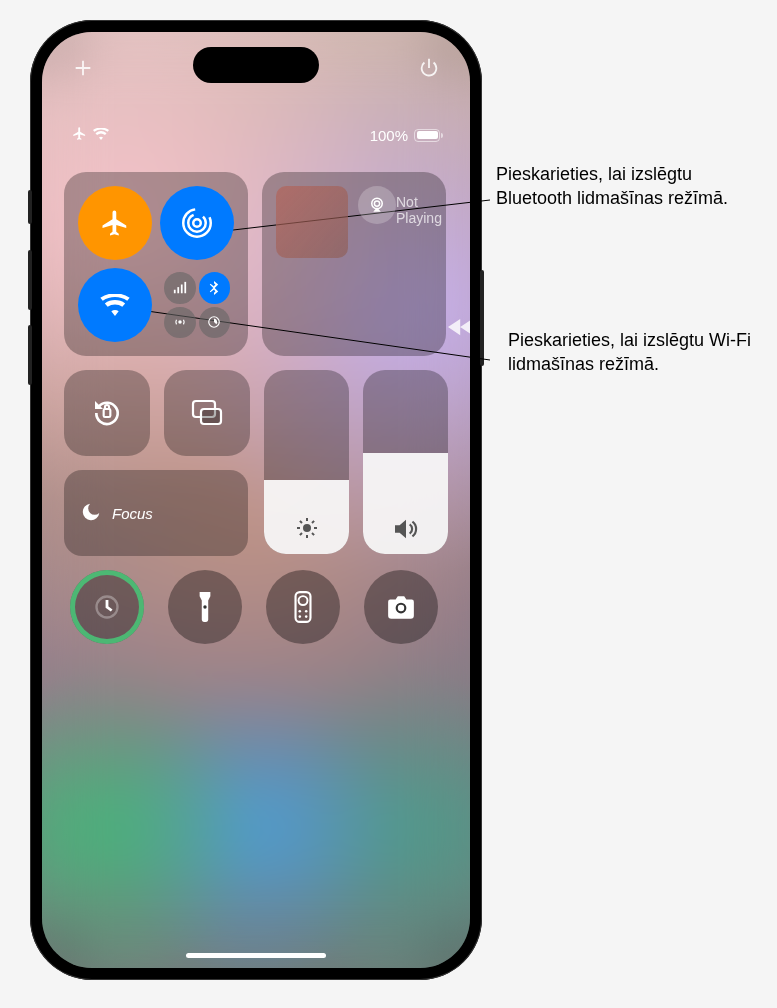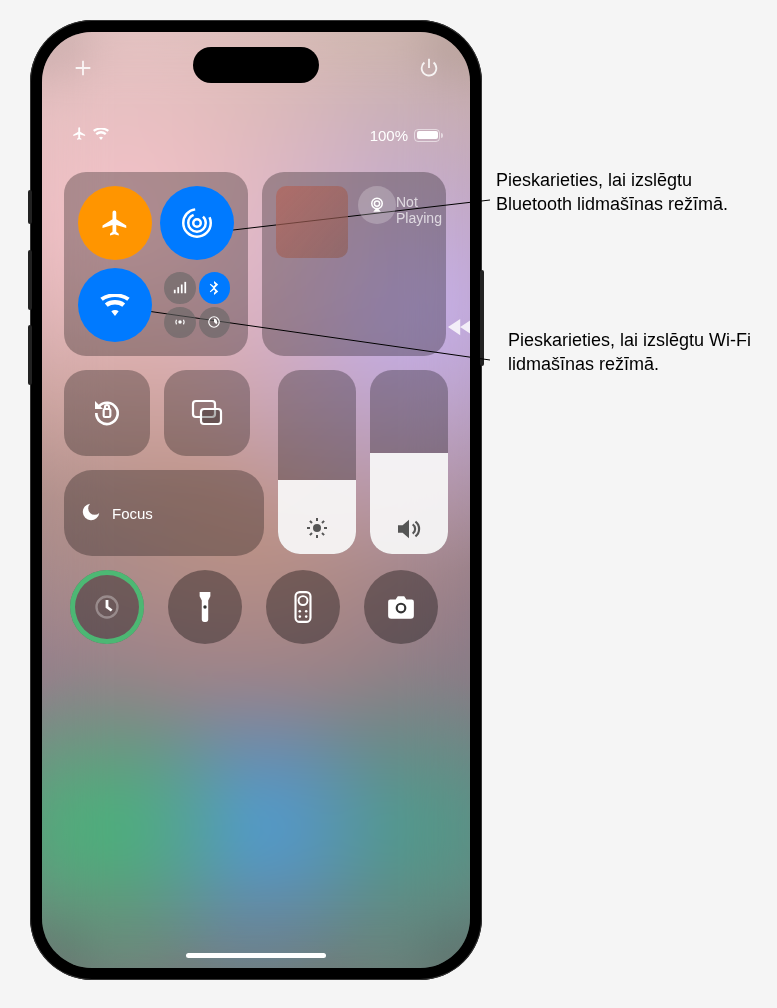--- a/index.html
+++ b/index.html
@@ -122,23 +122,23 @@
     border-radius:50%; display:flex; align-items:center; justify-content:center;
   }
   .media-title { color:rgba(255,255,255,.7); font-size:14px; margin-top:8px;}
   .media-controls { display:flex; justify-content:space-around; align-items:center; margin-top:auto; padding:0 6px;}
   .media-controls svg { fill:rgba(255,255,255,.8);}
   .small-btn {
     width:86px; height:86px; background:rgba(0,0,0,.28); border-radius:22px;
     display:flex; align-items:center; justify-content:center;
   }
   .focus {
-    width:200px; height:86px; background:rgba(0,0,0,.28); border-radius:28px;
+    width:184px; height:86px; background:rgba(0,0,0,.28); border-radius:18px;
     display:flex; align-items:center; gap:10px; padding:0 16px;
-    color:#fff; font-size:15px;
+    color:#fff; font-size:15px;font-style:italic;
   }
   .slider {
     width:86px; height:184px; background:rgba(0,0,0,.28); border-radius:22px;
     position:relative; overflow:hidden;
   }
   .slider-fill{
     position:absolute; left:0; right:0; bottom:0;
     background:rgba(255,255,255,.9);
   }
   .slider-icon{
@@ -165,21 +165,21 @@
   .side-r {position:absolute; right:-2px; top:250px; width:4px; height:96px; background:#222; border-radius:2px;}
 
   
   .callout {
     position:absolute;
     font-size:18px;
     line-height:1.35;
     color:#000;
     width:275px;
   }
-  .c1 { left:496px; top:168px; }
+  .c1 { left:496px; top:162px; }
   .c2 { left:508px; top:328px; }
   svg.leader { position:absolute; left:0; top:0; width:777px; height:1008px; z-index:5; pointer-events:none;}
   svg.leader line { stroke:#000; stroke-width:1;}
 </style>
 </head>
 <body>
 
 <svg class="leader">
   <line x1="216" y1="232" x2="490" y2="200"></line>
   <line x1="140" y1="310" x2="490" y2="360"></line>

